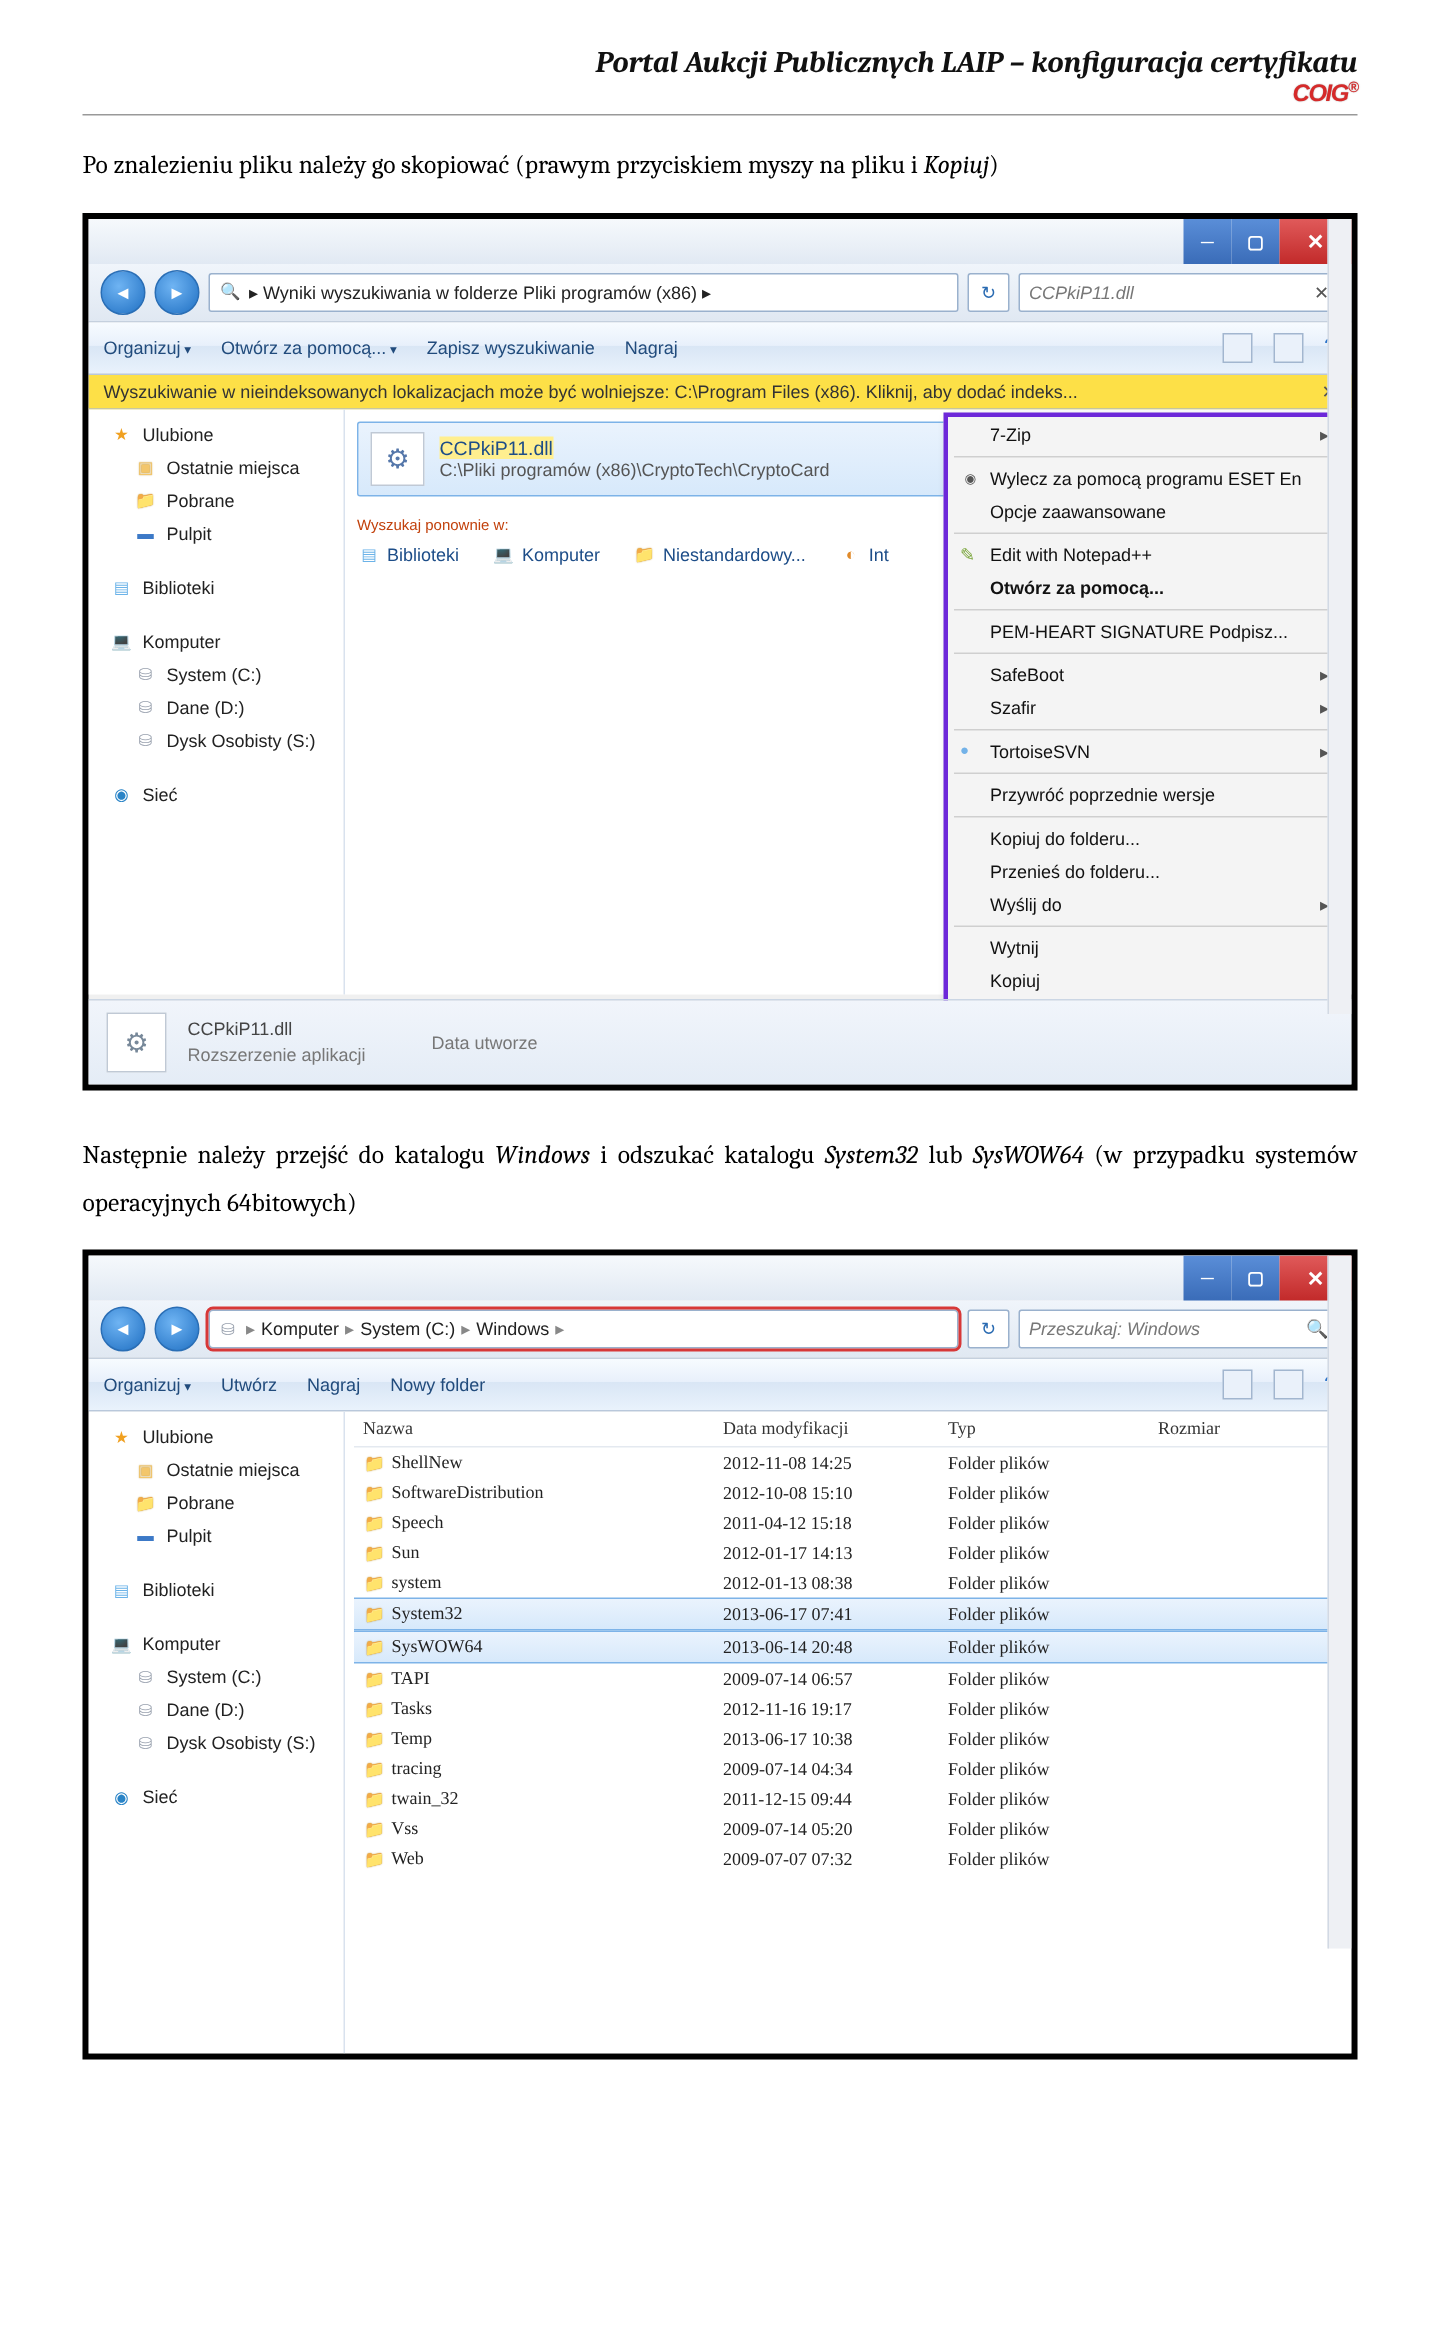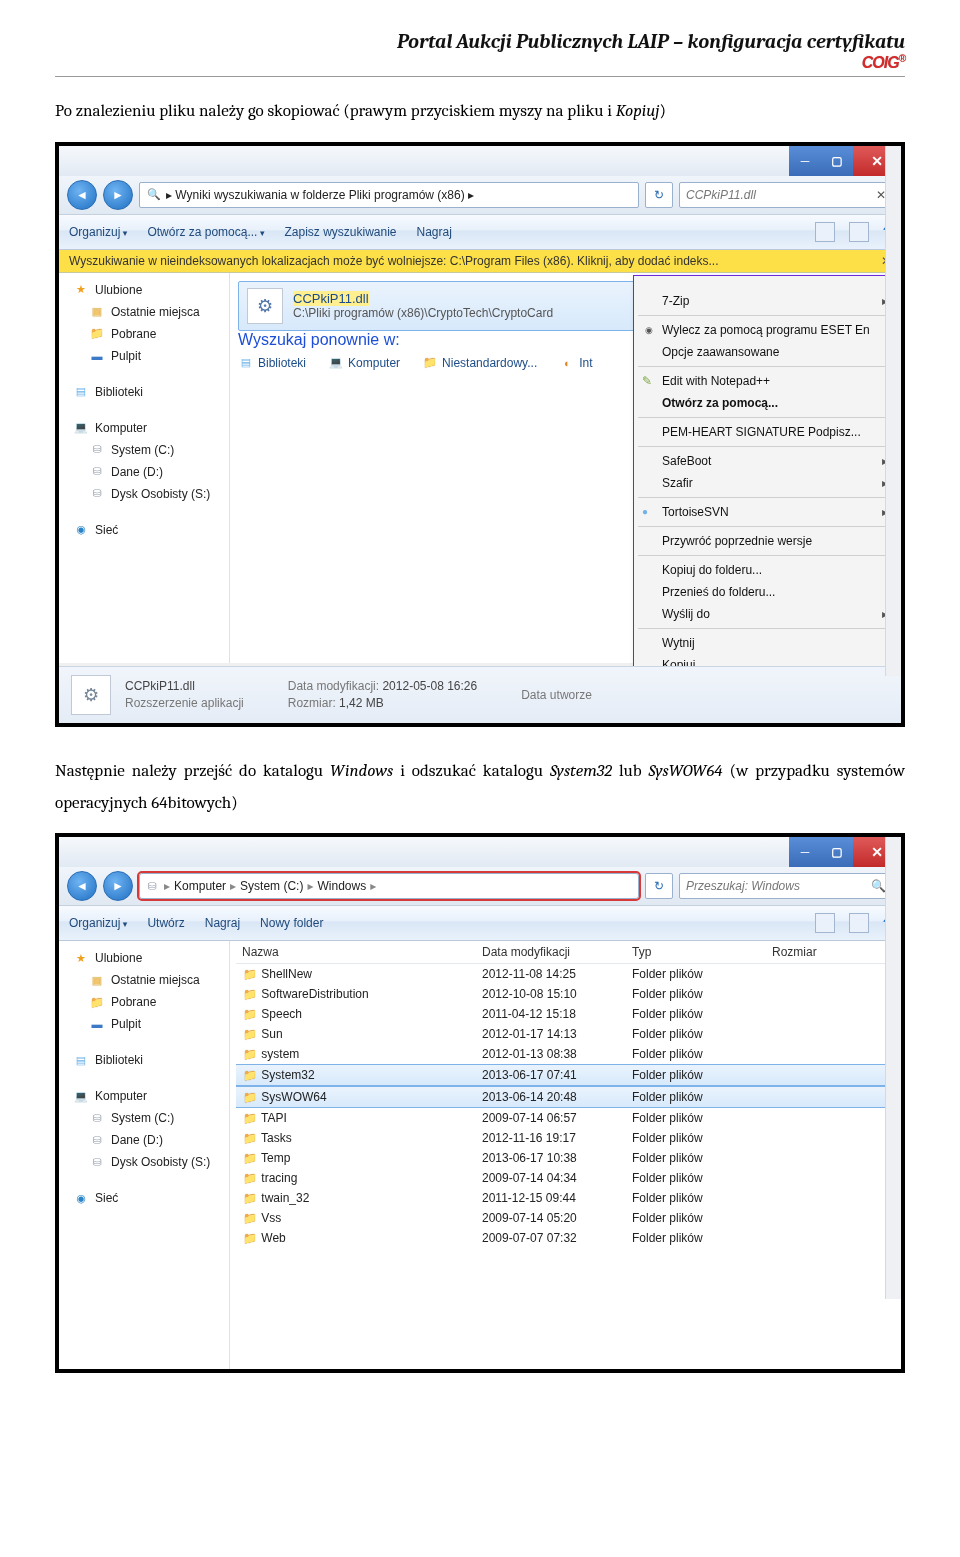--- a/index.html
+++ b/index.html
@@ -177,35 +177,35 @@
     border-radius:2px;
   }
   .file-ic{
     width:34px;height:34px;border:1px solid #c0c9d5;background:#fff;
     display:flex;align-items:center;justify-content:center;color:#5577aa;font-size:18px;
   }
   .file-name{font-size:13px;color:#1d4d88;}
   .hl{background:#ffef8f;}
   .file-path{font-size:12px;color:#555;}
   .search-again{
-    font-size:16px;color:#1d4ed8;
+    margin-top:14px;font-size:10px;color:#c2410c;
   }
   .search-again-row{
     display:flex; gap:22px; margin-top:6px; color:#1d4d88;
   }
   .sa-item{display:flex;align-items:center;gap:4px;}
   .context-menu{
     position:absolute;
     top:2px; right:2px;
     width:260px;
     background:#f4f4f4;
-    border:1px solid #6d28d9;
+    border:3px solid #6d28d9;
     box-shadow:3px 3px 6px rgba(0,0,0,.25);
     font-size:12px;
-    padding:14px 2px;
+    padding:1px 2px;
   }
   .cm-item{ padding:4px 8px 4px 26px; color:#111; position:relative;}
   .cm-item.bold{font-weight:bold;}
   .cm-sep{height:1px;background:#cfcfcf;margin:3px 2px;}
   .cm-item::before{
     content:""; position:absolute; left:6px; top:4px; width:14px;height:14px;
   }
   .cm-item.radio::before{
     content:"◉"; color:#555; font-size:9px; line-height:14px; text-align:center;
   }
@@ -239,21 +239,21 @@
   .col-size{flex:0 0 80px;}
   .folder-row{
     display:flex; align-items:center; font-size:12px; color:#222;
     padding:2px 0;
   }
   .folder-row.sel{
     background:linear-gradient(#eaf3fd,#d7e9fb);
     border:1px solid #7db3e8; border-left:none; border-right:none;
   }
   .scr2 .mainrow{height:428px; overflow:hidden;}
-  .scr2 .content{padding:0 6px;}
+  .scr2 .content{padding:0 6px;font-family:Liberation Serif, serif;}
   .scrollbar-fake{
     position:absolute; right:0; top:0; width:15px;
     background:#eef0f4; border-left:1px solid #d2d9e4;
   }
   .scr1 .scrollbar-fake{height:530px;}
   .scr2 .scrollbar-fake{height:462px;}
   .red-outline{
     outline:2px solid #d73838;
     border-radius:3px;
     padding:0 4px;
@@ -422,24 +422,20 @@
 
       </div>
     </div>
     <div class="detailsbar">
       <div class="db-ic">⚙</div>
       <div class="db-col">
         <div>CCPkiP11.dll</div>
         <div style="color:#777">Rozszerzenie aplikacji</div>
       </div>
       <div class="db-col" style="margin-left:30px;">
-        <div><span style="color:#777">Data modyfikacji:</span> <span>2012-05-08 16:26</span></div>
-        <div><span style="color:#777">Rozmiar:</span> <span>1,42 MB</span></div>
-      </div>
-      <div class="db-col" style="margin-left:30px;">
         <div><span style="color:#777">Data utworze</span></div>
       </div>
     </div>
     <div class="scrollbar-fake"></div>
   </div>
 
   <p class="body-text">
     <span>Następnie należy przejść do katalogu </span><em>Windows</em><span> i odszukać katalogu </span><em>System32</em><span> lub </span><em>SysWOW64</em><span> (w przypadku systemów operacyjnych 64bitowych)</span>
   </p>
 

